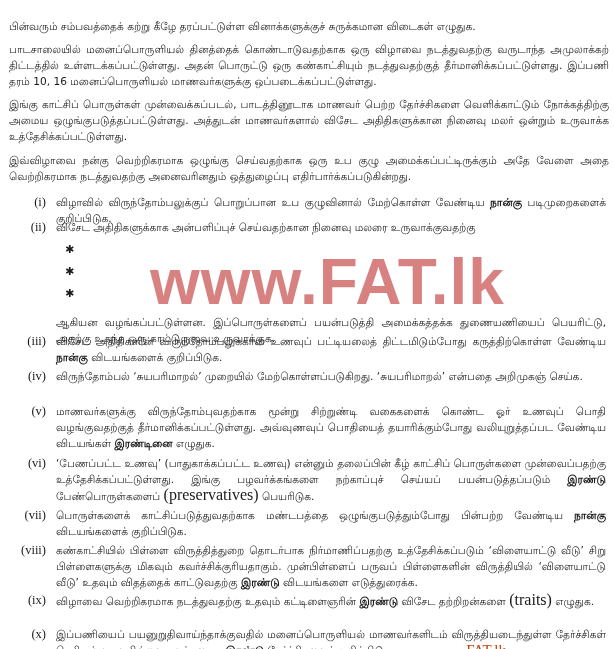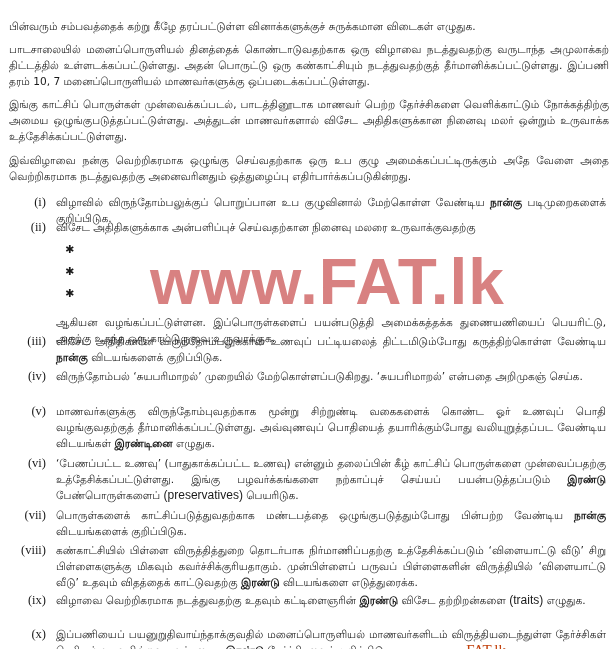--- a/index.html
+++ b/index.html
@@ -13,39 +13,39 @@
   .q { position: absolute; left: 0; width: 614px; }
   .q-num {
     position: absolute; width: 46px; text-align: right;
     font-family: "Liberation Serif", serif; font-size: 12.5px;
   }
   .q-text { position: absolute; left: 56px; width: 550px; text-align: justify; }
   .bullet-list { position: absolute; left: 65px; width: 520px; }
   .bullet { height: 22px; display: flex; align-items: center; }
   .bullet-star { width: 28px; font-size: 11px; }
   b { font-weight: bold; }
-  .en { font-family: Liberation Sans, sans-serif; font-size: 12px; }
+  .en { font-family: Liberation Serif, serif; font-size: 16px; }
   .watermark {
     position: absolute; left: 150px; top: 262px; width: 360px;
     font-family: "Liberation Sans", sans-serif; font-weight: bold;
     font-size: 64px; letter-spacing: 1px; color: #b91c1c; opacity: 0.55;
     pointer-events: none; white-space: nowrap;
   }
   .brand {
     position: absolute; right: 6px; top: 630px;
     font-family: "Liberation Serif", serif; font-size: 15px; color: #c2410c;
   }
 </style>
 </head>
 <body>
 
 <div class="page">
 
   <div class="para" style="top:6px;">பின்வரும் சம்பவத்தைக் கற்று கீழே தரப்பட்டுள்ள வினாக்களுக்குச் சுருக்கமான விடைகள் எழுதுக.</div>
-  <div class="para" style="top:29px;">பாடசாலையில் மனைப்பொருளியல் தினத்தைக் கொண்டாடுவதற்காக ஒரு விழாவை நடத்துவதற்கு வருடாந்த அமுலாக்கற் திட்டத்தில் உள்ளடக்கப்பட்டுள்ளது. அதன் பொருட்டு ஒரு கண்காட்சியும் நடத்துவதற்குத் தீர்மானிக்கப்பட்டுள்ளது. இப்பணி தரம் 10, 7 மனைப்பொருளியல் மாணவர்களுக்கு ஒப்படைக்கப்பட்டுள்ளது.</div>
+  <div class="para" style="top:29px;">பாடசாலையில் மனைப்பொருளியல் தினத்தைக் கொண்டாடுவதற்காக ஒரு விழாவை நடத்துவதற்கு வருடாந்த அமுலாக்கற் திட்டத்தில் உள்ளடக்கப்பட்டுள்ளது. அதன் பொருட்டு ஒரு கண்காட்சியும் நடத்துவதற்குத் தீர்மானிக்கப்பட்டுள்ளது. இப்பணி தரம் 10, 16 மனைப்பொருளியல் மாணவர்களுக்கு ஒப்படைக்கப்பட்டுள்ளது.</div>
   <div class="para" style="top:140px;">இவ்விழாவை நன்கு வெற்றிகரமாக ஒழுங்கு செய்வதற்காக ஒரு உப குழு அமைக்கப்பட்டிருக்கும் அதே வேளை அதை வெற்றிகரமாக நடத்துவதற்கு அனைவரினதும் ஒத்துழைப்பு எதிர்பார்க்கப்படுகின்றது.</div>
   <div class="para" style="top:84px;">இங்கு காட்சிப் பொருள்கள் முன்வைக்கப்படல், பாடத்தினூடாக மாணவர் பெற்ற தேர்ச்சிகளை வெளிக்காட்டும் நோக்கத்திற்கு அமைய ஒழுங்குபடுத்தப்பட்டுள்ளது. அத்துடன் மாணவர்களால் விசேட அதிதிகளுக்கான நினைவு மலர் ஒன்றும் உருவாக்க உத்தேசிக்கப்பட்டுள்ளது.</div>
 
   <div class="q" style="top:182px;">
     <span class="q-num">(i)</span>
     <div class="q-text"><span>விழாவில் விருந்தோம்பலுக்குப் பொறுப்பான உப குழுவினால் மேற்கொள்ள வேண்டிய </span><b>நான்கு</b><span> படிமுறைகளைக் குறிப்பிடுக.</span></div>
   </div>
 
   <div class="q" style="top:207px;">
     <span class="q-num">(ii)</span>

